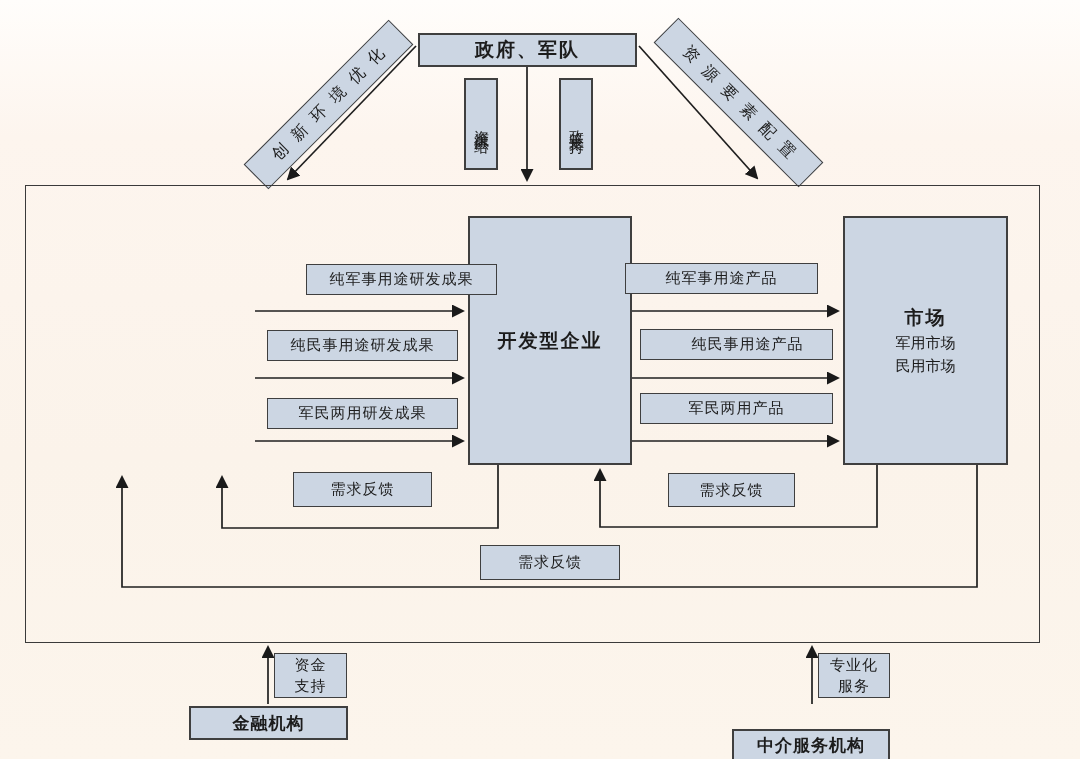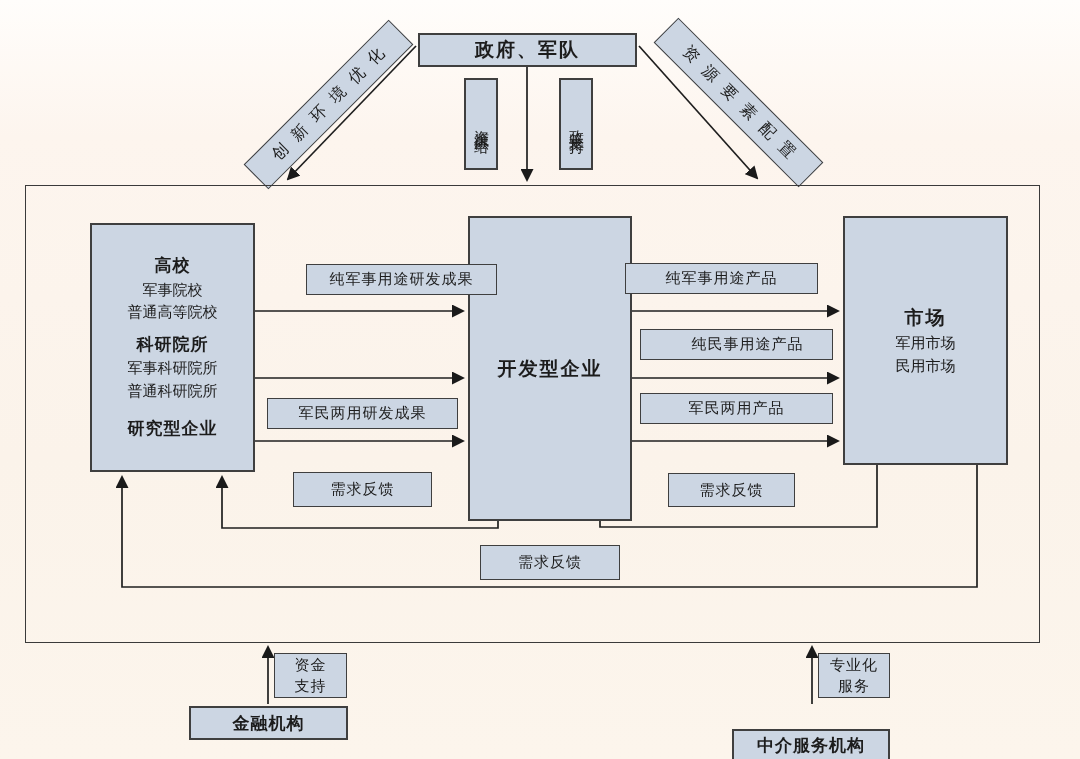--- a/index.html
+++ b/index.html
@@ -91,44 +91,36 @@
   <div class="box diag diag-left" style="left:226px;top:87px;width:205px;height:35px;">
     <span>创新环境优化</span>
   </div>
 
   <div class="box diag diag-right" style="left:636px;top:85px;width:205px;height:35px;">
     <span>资源要素配置</span>
   </div>
 
   <div class="container-frame"></div>
 
-  <div class="box stack" style="left:90px;top:223px;width:165px;height:249px;">
-    <span class="title-md">高校</span>
-    <span>军事院校</span>
-    <span>普通高等院校</span>
-    <span class="gap-sm"></span>
-    <span class="title-md">科研院所</span>
-    <span>军事科研院所</span>
-    <span>普通科研院所</span>
-    <span class="gap-md"></span>
-    <span class="title-md">研究型企业</span>
-  </div>
 
-  <div class="box title-lg" style="left:468px;top:216px;width:164px;height:305px;">
+  <div class="box title-lg" style="left:468px;top:216px;width:164px;height:249px;">
     <span>开发型企业</span>
   </div>
 
   <div class="box stack" style="left:843px;top:216px;width:165px;height:249px;">
     <span class="title-lg">市场</span>
     <span>军用市场</span>
     <span>民用市场</span>
   </div>
 
   <div class="box pill" style="left:267px;top:264px;width:191px;height:31px;margin-left:39px;">
     <span>纯军事用途研发成果</span>
+  </div>
+  <div class="box pill" style="left:267px;top:330px;width:191px;height:31px;">
+    <span>纯民事用途研发成果</span>
   </div>
   <div class="box pill" style="left:267px;top:398px;width:191px;height:31px;">
     <span>军民两用研发成果</span>
   </div>
 
   <div class="box pill" style="left:625px;top:263px;width:193px;height:31px;">
     <span>纯军事用途产品</span>
   </div>
   <div class="box pill" style="left:640px;top:329px;width:193px;height:31px;padding-left:22px;">
     <span>纯民事用途产品</span>

